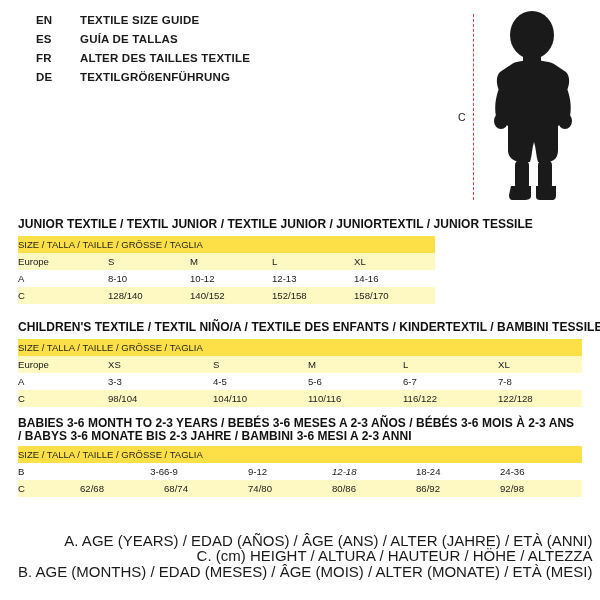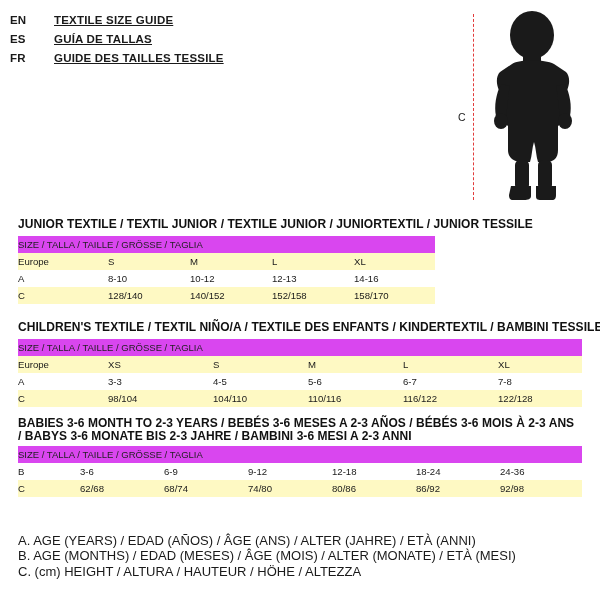--- a/index.html
+++ b/index.html
@@ -17,40 +17,39 @@
   .page {
     position: relative;
     width: 600px;
     height: 600px;
     box-sizing: border-box;
   }
 
   
   .header {
     position: absolute;
-    left: 10px;
+    left: 36px;
     top: 14px;
     width: 420px;
   }
   .header-row {
     display: flex;
     align-items: baseline;
     height: 19px;
   }
   .header-lang {
     width: 44px;
     font-size: 11.5px;
     font-weight: bold;
     letter-spacing: 0.2px;
   }
   .header-title {
     font-size: 11.5px;
     font-weight: bold;
     letter-spacing: 0.2px;
-    text-decoration: underline;
   }
 
   
   .figure-area {
     position: absolute;
     left: 446px;
     top: 6px;
     width: 146px;
     height: 196px;
   }
@@ -96,60 +95,65 @@
     font-size: 9.6px;
     color: #1a1a1a;
   }
   table.sizes td {
     padding: 0;
     height: 17px;
     vertical-align: middle;
     white-space: nowrap;
   }
   .hdr td {
-    background: #d946ef;
+    background: #fde047;
     color: #1f1f1f;
     font-size: 9.5px;
     font-weight: normal;
   }
   .row-alt td {
     background: #fef9c3;
   }
   .row-plain td {
     background: #ffffff;
   }
   td.c0 { padding-left: 4px; }
 
   
   .footnotes {
     position: absolute;
     left: 18px;
     top: 533px;
-    font-size: 13px;
+    font-size: 15px;
     line-height: 15.4px;
     color: #1a1a1a;
+    text-align: right;
   }
 </style>
 </head>
 <body>
 
 <div class="page">
 
   <div class="header">
     <div class="header-row">
       <div class="header-lang">EN</div>
       <div class="header-title">TEXTILE SIZE GUIDE</div>
     </div>
     <div class="header-row">
       <div class="header-lang">ES</div>
       <div class="header-title">GUÍA DE TALLAS</div>
     </div>
     <div class="header-row">
       <div class="header-lang">FR</div>
-      <div class="header-title">GUIDE DES TAILLES TESSILE</div>
+      <div class="header-title">ALTER DES TAILLES TEXTILE</div>
+    </div>
+    <div class="header-row">
+      <div class="header-lang">DE</div>
+      <div class="header-title">TEXTILGRÖßENFÜHRUNG</div>
     </div>
   </div>
 
   <div class="figure-area">
     <div class="measure-label">C</div>
     <div class="dash-line"></div>
     <svg class="silhouette" width="104" height="190" viewBox="0 0 104 190">
       <g fill="#1a1a1a">
 
         <ellipse cx="50" cy="25" rx="22" ry="24"></ellipse>
@@ -243,38 +247,38 @@
   </table>
 
   <div class="section-title two-line" style="top:417px; width:560px; white-space:normal;">BABIES 3-6 MONTH TO 2-3 YEARS / BEBÉS 3-6 MESES A 2-3 AÑOS / BÉBÉS 3-6 MOIS À 2-3 ANS / BABYS 3-6 MONATE BIS 2-3 JAHRE / BAMBINI 3-6 MESI A 2-3 ANNI</div>
   <table class="sizes" style="top:446px; width:564px;">
     <tbody>
       <tr class="hdr">
         <td class="c0" colspan="7">SIZE / TALLA / TAILLE / GRÖSSE / TAGLIA</td>
       </tr>
       <tr class="row-plain">
         <td class="c0" style="width:62px;">B</td>
-        <td style="width:84px;">3-6</td>
+        <td style="width:84px;text-align:right;">3-6</td>
         <td style="width:84px;">6-9</td>
         <td style="width:84px;">9-12</td>
-        <td style="width:84px;">12-18</td>
+        <td style="width:84px;font-style:italic;">12-18</td>
         <td style="width:84px;">18-24</td>
         <td style="width:82px;">24-36</td>
       </tr>
       <tr class="row-alt">
         <td class="c0">C</td>
         <td>62/68</td>
         <td>68/74</td>
         <td>74/80</td>
         <td>80/86</td>
         <td>86/92</td>
         <td>92/98</td>
       </tr>
     </tbody>
   </table>
 
   <div class="footnotes">
     <div>A. AGE (YEARS) / EDAD (AÑOS) / ÂGE (ANS) / ALTER (JAHRE) / ETÀ (ANNI)</div>
+    <div>C. (cm) HEIGHT / ALTURA / HAUTEUR / HÖHE / ALTEZZA</div>
     <div>B. AGE (MONTHS) / EDAD (MESES) / ÂGE (MOIS) / ALTER (MONATE) / ETÀ (MESI)</div>
-    <div>C. (cm) HEIGHT / ALTURA / HAUTEUR / HÖHE / ALTEZZA</div>
   </div>
 
 </div>
 
 </body></html>

